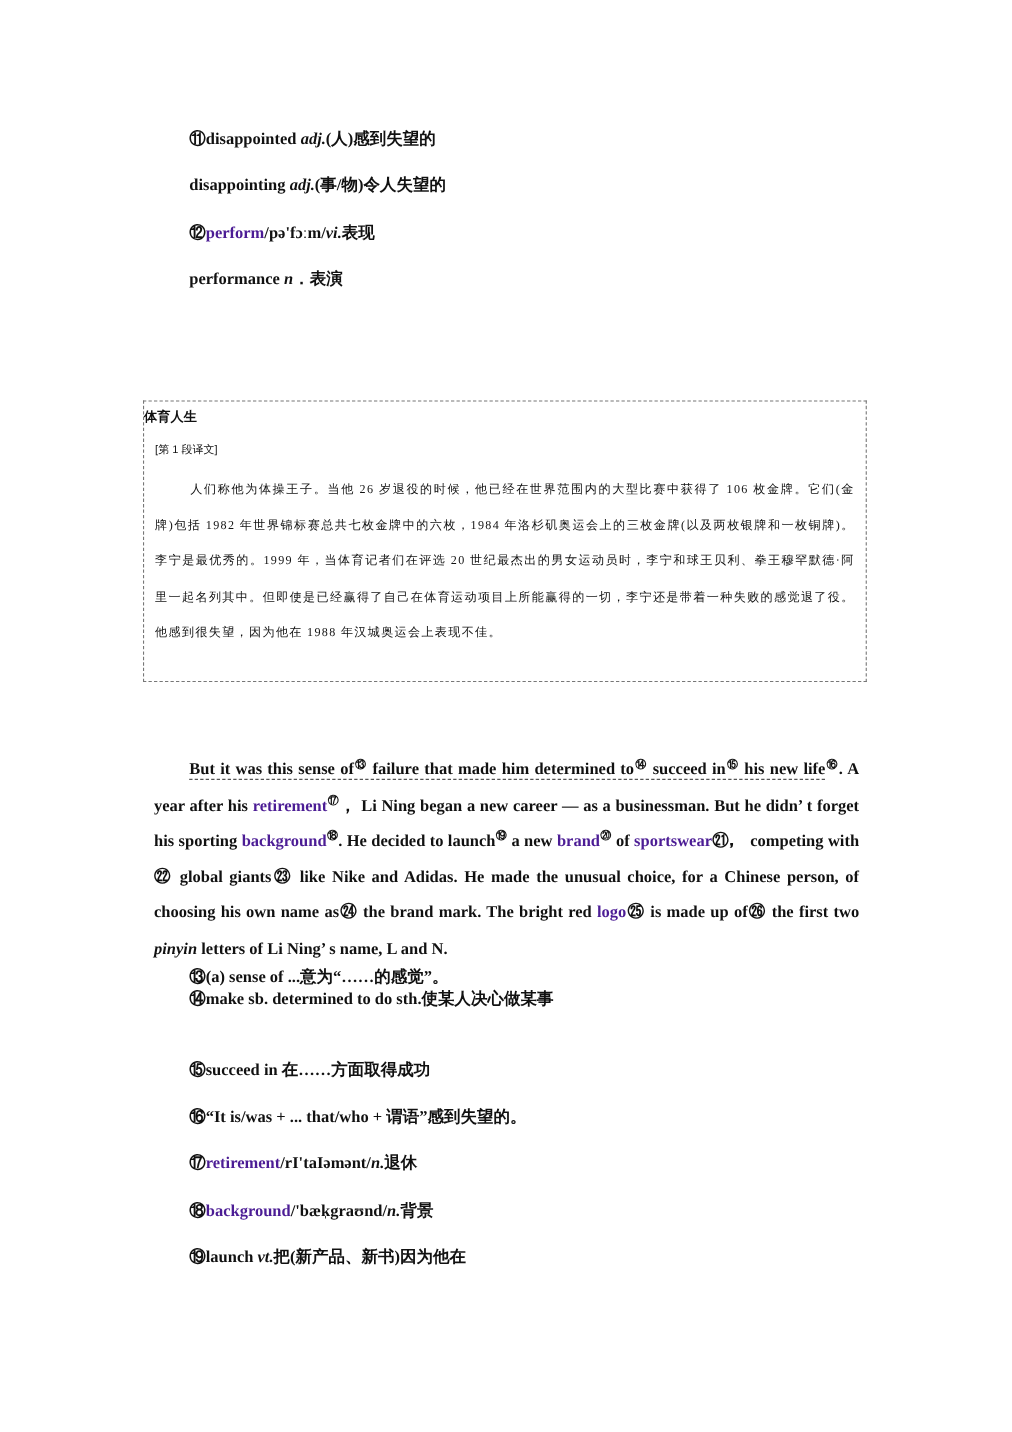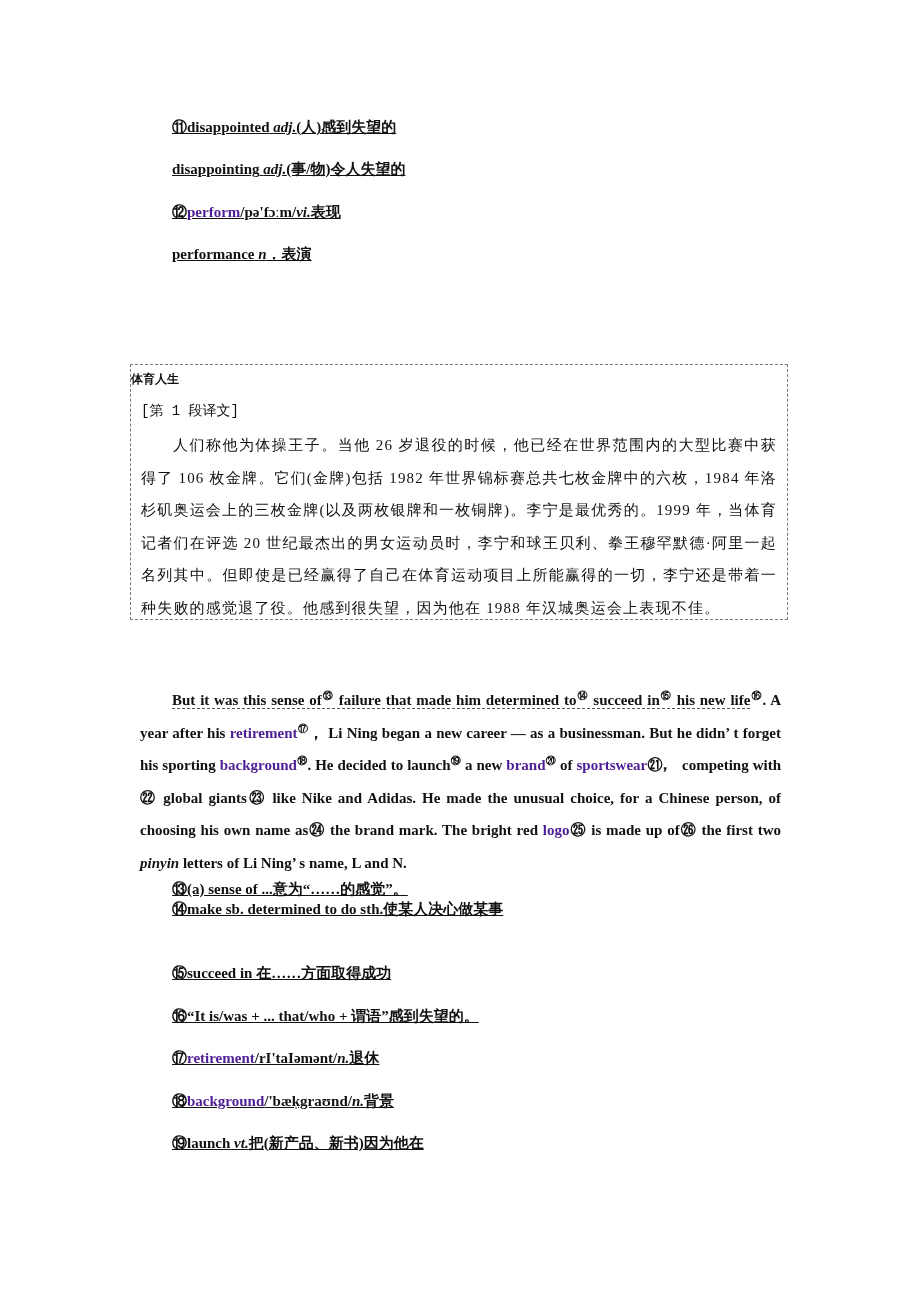--- a/index.html
+++ b/index.html
@@ -3,39 +3,39 @@
   <meta charset="utf-8">
   <style>
     html, body { margin: 0; padding: 0; background: #ffffff; }
     body {
       width: 920px; height: 1302px; position: relative; overflow: hidden;
       font-family: "Liberation Serif", "DejaVu Serif", serif;
       color: #111111;
     }
     .line {
       position: absolute; left: 172px; font-weight: bold; font-size: 15px;
-      white-space: nowrap; line-height: 20px; text-decoration: underline;
+      white-space: nowrap; line-height: 20px;
     }
     .red { color: #4c1d95; }
     .it { font-style: italic; }
     .box {
       position: absolute; left: 130px; top: 364px; width: 658px; height: 256px;
       border: 1px dashed #777777; box-sizing: border-box;
     }
     .box-title {
       position: absolute; left: 0; right: 0; top: 6px; text-align: left;
       font-weight: bold; font-size: 12px; font-family: "DejaVu Sans", sans-serif;
     }
     .box-label {
-      position: absolute; left: 10px; top: 37px; font-size: 14px;
-      font-family: Liberation Mono, monospace;
+      position: absolute; left: 10px; top: 37px; font-size: 10px;
+      font-family: Liberation Sans, sans-serif;
     }
     .box-body {
       position: absolute; left: 10px; right: 10px; top: 64px;
-      font-size: 15px; line-height: 32.5px; text-align: justify;
+      font-size: 11px; line-height: 32.5px; text-align: justify;
       text-indent: 32px; letter-spacing: 1.2px;
     }
     .para {
       position: absolute; left: 140px; width: 641px; top: 648px;
       font-weight: bold; font-size: 15px; line-height: 32.6px;
       text-align: justify; text-indent: 32px; margin-top: 36px;
     }
     .para .ul { border-bottom: 1px dashed #555; }
     sup { font-size: 10px; line-height: 0; }
     .circ { font-size: 15px; }

